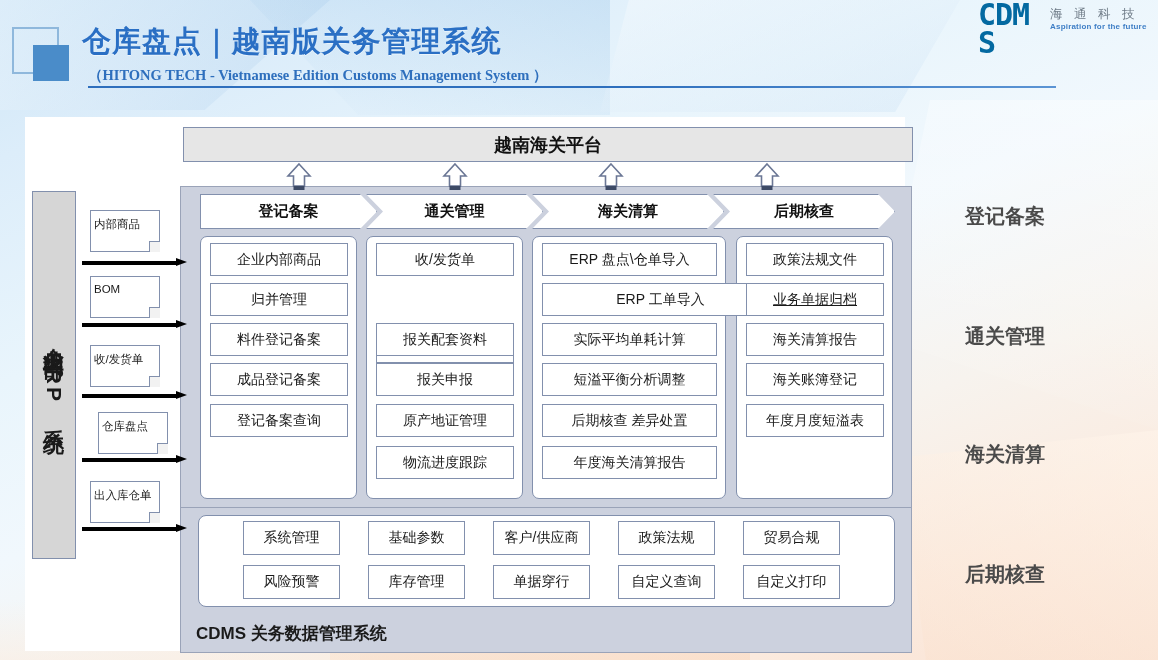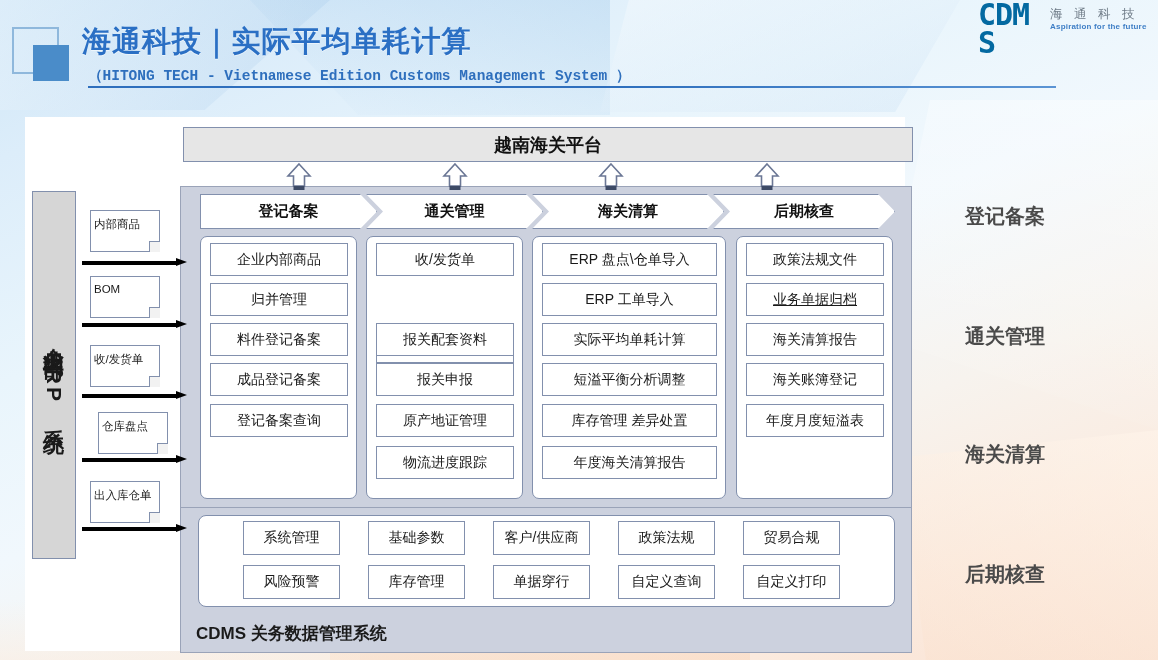--- a/index.html
+++ b/index.html
@@ -46,21 +46,21 @@
   
   .header{position:absolute;left:0;top:0;width:1158px;height:108px;z-index:5;}
   .sq-outline{position:absolute;left:12px;top:27px;width:43px;height:43px;
               border:2px solid #8fb8dc;background:transparent;}
   .sq-fill{position:absolute;left:33px;top:45px;width:36px;height:36px;background:#4a8cc9;}
   .title-main{position:absolute;left:82px;top:22px;font-size:29px;font-weight:bold;
               color:#2a6fc4;letter-spacing:1px;white-space:nowrap;
               text-shadow:0 1px 0 rgba(255,255,255,.5);}
   .title-sub{position:absolute;left:88px;top:66px;font-size:14.5px;font-weight:bold;
              color:#2e6fbd;white-space:nowrap;
-             font-family:Liberation Mono, monospace;}
+             font-family:Liberation Serif, serif;}
   .title-rule{position:absolute;left:88px;top:86px;width:968px;height:2px;
               background:linear-gradient(90deg,#2e6fbd 0%,#2e6fbd 55%,#5b94d4 100%);}
   .logo{position:absolute;left:978px;top:2px;width:180px;height:72px;}
   .logo-cdms{position:absolute;left:0px;top:-1px;width:58px;font-size:30px;line-height:28px;
              font-weight:bold;color:#0369a1;letter-spacing:-1px;
              font-family:"DejaVu Sans Mono","Liberation Mono",monospace;
              word-break:break-all;}
   .logo-cn{position:absolute;left:72px;top:4px;font-size:12.5px;color:#6d7a86;
            letter-spacing:4px;white-space:nowrap;}
   .logo-en{position:absolute;left:72px;top:20px;font-size:8px;color:#3f7fc6;
@@ -142,21 +142,21 @@
 <div class="bg-facet f2"></div>
 <div class="bg-facet f3"></div>
 <div class="bg-facet f4"></div>
 <div class="bg-facet f5"></div>
 <div class="bg-facet f6"></div>
 <div class="bg-facet f7"></div>
 
 <div class="header">
   <div class="sq-outline"></div>
   <div class="sq-fill"></div>
-  <div class="title-main">海通科技｜实际平均单耗计算</div>
+  <div class="title-main">仓库盘点｜越南版关务管理系统</div>
   <div class="title-sub">（HITONG TECH - Vietnamese Edition Customs Management System ）</div>
   <div class="title-rule"></div>
   <div class="logo">
     <div class="logo-cdms">CDMS</div>
     <div class="logo-cn">海 通 科 技</div>
     <div class="logo-en">Aspiration for the future</div>
   </div>
 </div>
 
 <div class="card"></div>
@@ -261,24 +261,24 @@
 <div class="item" style="left:210px;top:404px;width:136px;height:31px;">登记备案查询</div>
 
 <div class="item" style="left:376px;top:243px;width:136px;height:31px;">收/发货单</div>
 <div class="item" style="left:376px;top:283px;width:136px;height:31px;margin-top:47px;">生成报关草单</div>
 <div class="item" style="left:376px;top:323px;width:136px;height:31px;">报关配套资料</div>
 <div class="item" style="left:376px;top:363px;width:136px;height:31px;">报关申报</div>
 <div class="item" style="left:376px;top:404px;width:136px;height:31px;">原产地证管理</div>
 <div class="item" style="left:376px;top:446px;width:136px;height:31px;">物流进度跟踪</div>
 
 <div class="item" style="left:542px;top:243px;width:173px;height:31px;">ERP 盘点\仓单导入</div>
-<div class="item" style="left:542px;top:283px;width:173px;height:31px;">ERP 工单导入</div>
+<div class="item" style="left:542px;top:283px;width:173px;height:31px;padding-left:31px;">ERP 工单导入</div>
 <div class="item" style="left:542px;top:323px;width:173px;height:31px;">实际平均单耗计算</div>
 <div class="item" style="left:542px;top:363px;width:173px;height:31px;">短溢平衡分析调整</div>
-<div class="item" style="left:542px;top:404px;width:173px;height:31px;">库存管理  差异处置</div>
+<div class="item" style="left:542px;top:404px;width:173px;height:31px;">后期核查  差异处置</div>
 <div class="item" style="left:542px;top:446px;width:173px;height:31px;">年度海关清算报告</div>
 
 <div class="item" style="left:746px;top:243px;width:136px;height:31px;">政策法规文件</div>
 <div class="item" style="left:746px;top:283px;width:136px;height:31px;text-decoration:underline;">业务单据归档</div>
 <div class="item" style="left:746px;top:323px;width:136px;height:31px;">海关清算报告</div>
 <div class="item" style="left:746px;top:363px;width:136px;height:31px;">海关账簿登记</div>
 <div class="item" style="left:746px;top:404px;width:136px;height:31px;">年度月度短溢表</div>
 
 <div class="gpanel2"></div>
 <div class="bpanel"></div>

